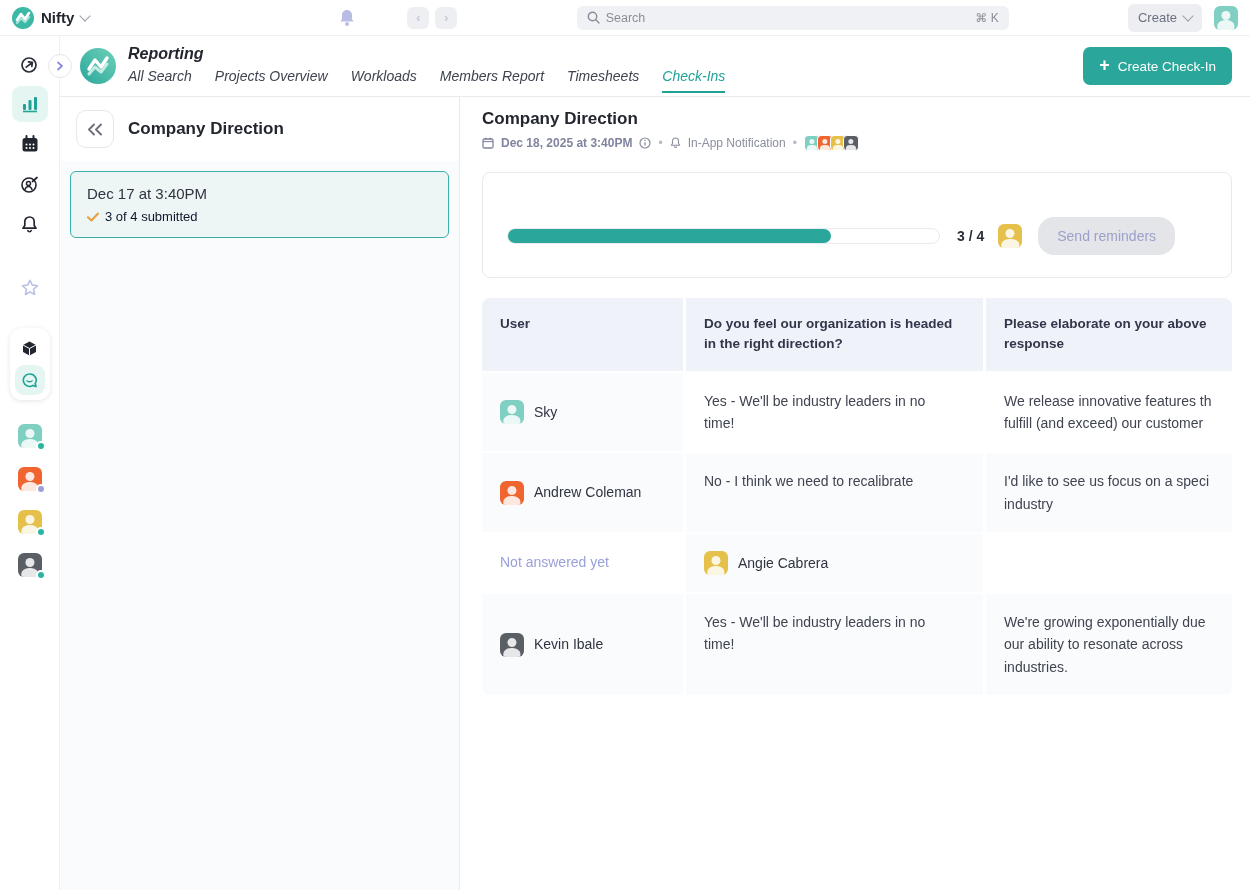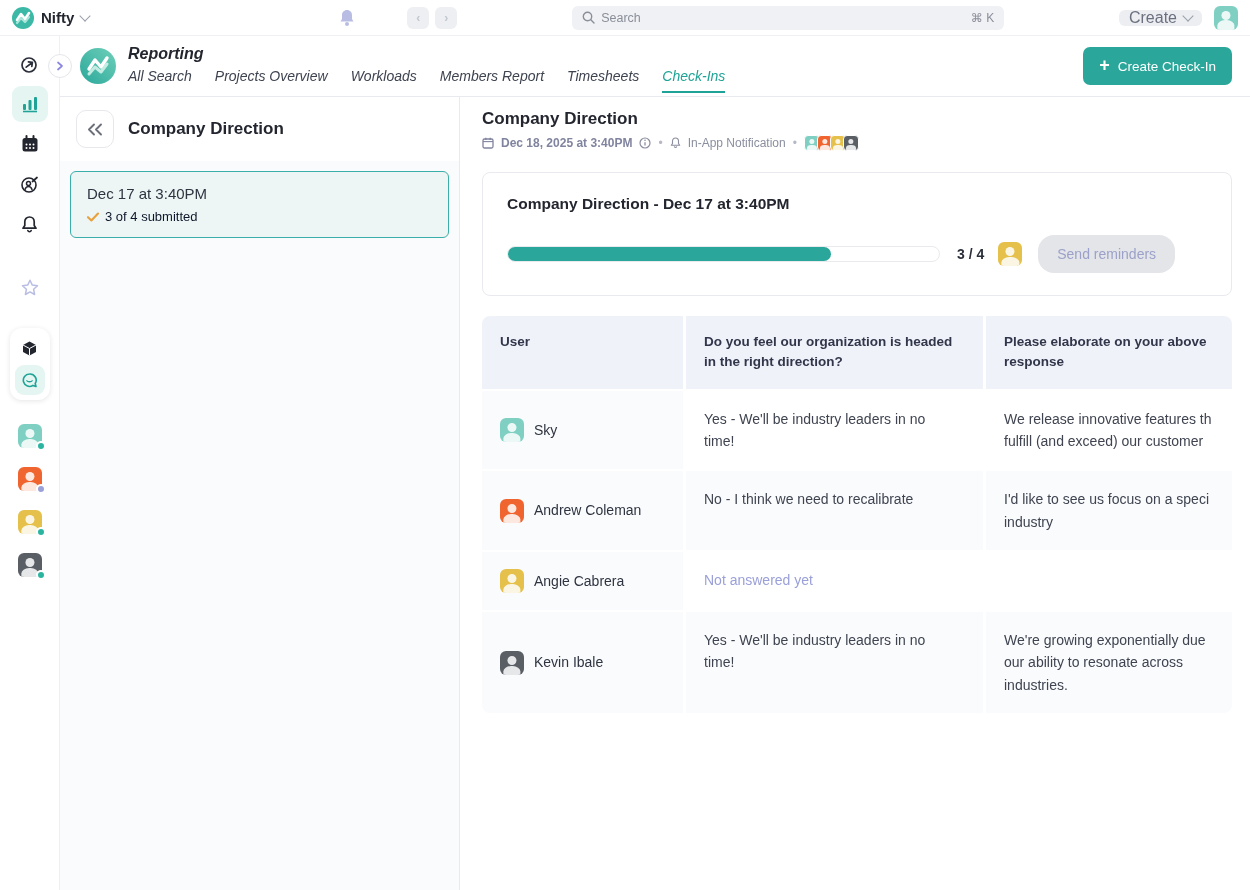--- a/index.html
+++ b/index.html
@@ -14,22 +14,22 @@
   .chev-down { width:8px; height:8px; border-right:1.5px solid #9aa0ab; border-bottom:1.5px solid #9aa0ab;
     transform:rotate(45deg); margin-top:-3px; }
   .top-bell { margin-left:250px; }
   .navbtns { display:flex; gap:6px; margin-left:52px; }
   .navbtn { width:22px; height:22px; border-radius:6px; background:#edeff2; display:flex;
     align-items:center; justify-content:center; color:#c3c7cf; font-size:12px; font-weight:bold; }
   .search { margin:0 auto; width:432px; height:24px; background:#f0f1f4; border-radius:6px;
     display:flex; align-items:center; padding:0 10px; gap:6px; }
   .search-ph { font-size:12.5px; color:#8a8e99; flex:1; }
   .search-kbd { font-size:12px; color:#8a8e99; }
-  .create-btn { height:16px; background:#eceef1; border-radius:6px; padding:0 10px;
-    display:flex; align-items:center; gap:7px; font-size:16px; color:#6b7080; margin-right:12px; }
+  .create-btn { height:28px; background:#eceef1; border-radius:6px; padding:0 10px;
+    display:flex; align-items:center; gap:7px; font-size:13px; color:#6b7080; margin-right:12px; }
   .avatar { border-radius:6px; position:relative; overflow:hidden; flex:none; }
   .person::before { content:""; position:absolute; left:50%; top:22%; width:38%; height:38%;
     transform:translateX(-50%); border-radius:50%; background:rgba(255,255,255,.85); }
   .person::after { content:""; position:absolute; left:50%; top:62%; width:72%; height:52%;
     transform:translateX(-50%); border-radius:45% 45% 0 0; background:rgba(255,255,255,.85); }
   .av24 { width:24px; height:24px; }
   .av16 { width:16px; height:16px; border-radius:4px; }
 
   
   .shell { display:flex; height:854px; }
@@ -322,21 +322,20 @@
           <span class="meta-dot">•</span>
           <span class="meta-avs">
             <span class="avatar person av16" style="background: rgb(127, 208, 195);"></span>
             <span class="avatar person av16" style="background: rgb(240, 100, 47);"></span>
             <span class="avatar person av16" style="background: rgb(229, 192, 75);"></span>
             <span class="avatar person av16" style="background: rgb(90, 95, 102);"></span>
           </span>
         </div>
 
         <div class="summary-card">
-          <div class="summary-title">Company Direction - Dec 17 at 3:40PM</div>
           <div class="progress-row">
             <div class="track">
               <div class="fill" style="width: 75%;"></div>
             </div>
             <span class="frac">3 / 4</span>
             <span class="avatar person av24" style="background: rgb(229, 192, 75);"></span>
             <button class="remind-btn">Send reminders</button>
           </div>
         </div>
 
@@ -357,25 +356,25 @@
 fulfill (and exceed) our customer</div>
 
           <div class="td user-cell">
             <span class="avatar person av24" style="background: rgb(240, 100, 47);"></span>
             <span>Andrew Coleman</span>
           </div>
           <div class="td preline shade">No - I think we need to recalibrate</div>
           <div class="td preline shade">I'd like to see us focus on a speci
 industry</div>
 
+          <div class="td preline muted">Not answered yet</div>
           <div class="td user-cell">
             <span class="avatar person av24" style="background: rgb(229, 192, 75);"></span>
             <span>Angie Cabrera</span>
           </div>
-          <div class="td preline muted">Not answered yet</div>
           <div class="td preline"></div>
 
           <div class="td user-cell">
             <span class="avatar person av24" style="background: rgb(90, 95, 102);"></span>
             <span>Kevin Ibale</span>
           </div>
           <div class="td preline shade">Yes - We'll be industry leaders in no
 time!</div>
           <div class="td preline shade">We're growing exponentially due
 our ability to resonate across

